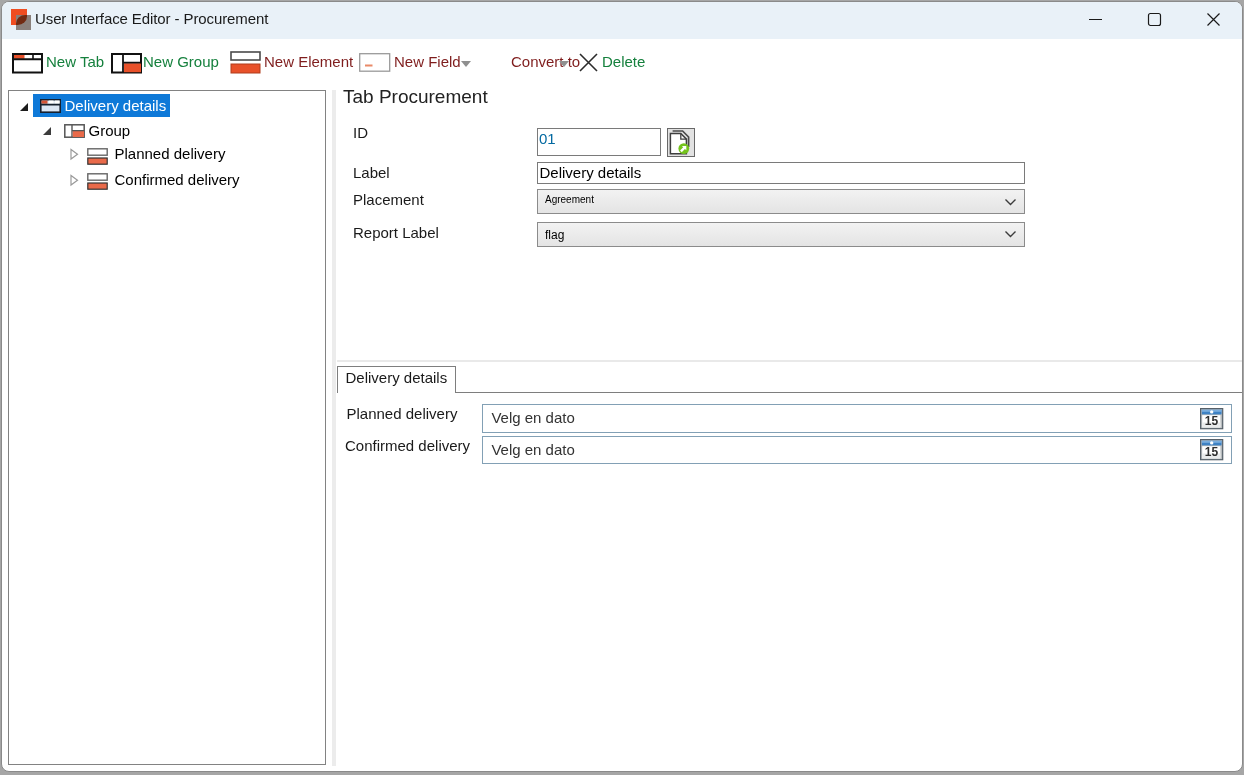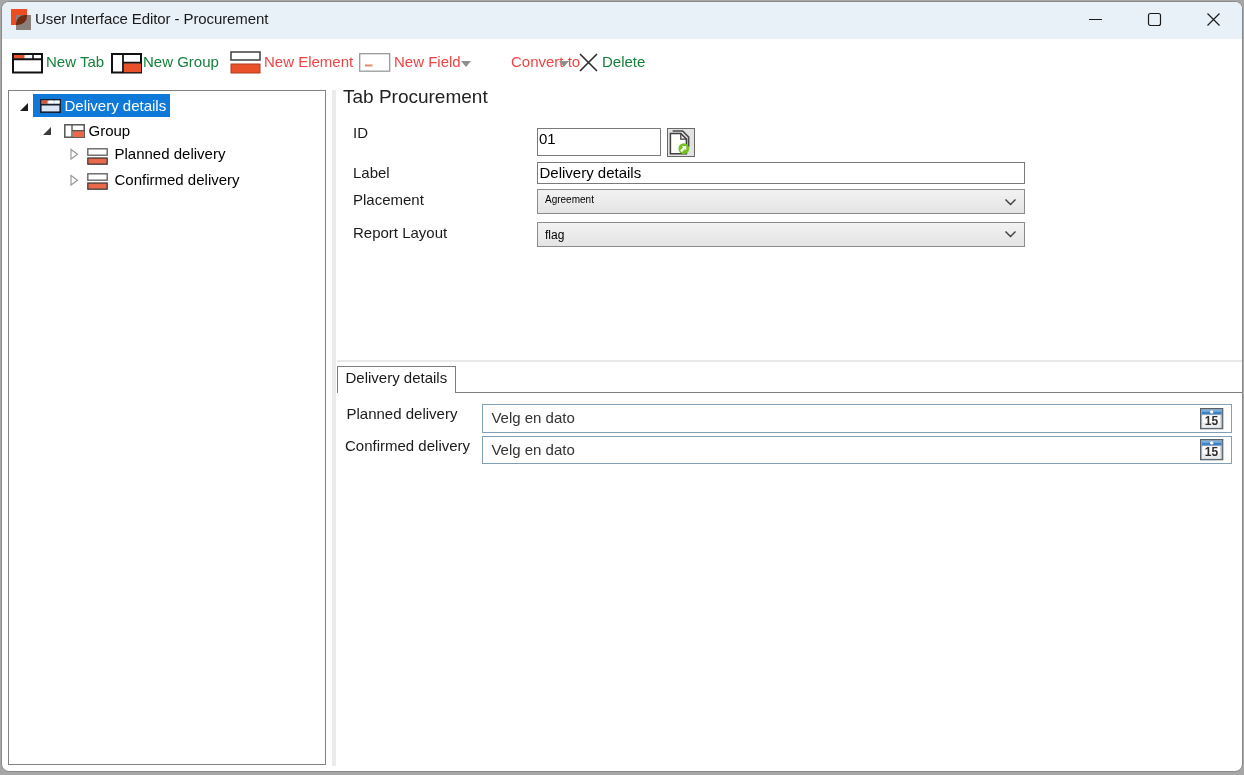--- a/index.html
+++ b/index.html
@@ -13,21 +13,21 @@
   #titlebar{left:0;top:0;width:100%;height:37px;background:#e9f1f8;}
   #applogo{left:9px;top:7px;width:22px;height:22px;}
   .sq-orange{left:0;top:0;width:16px;height:16px;background:#ef4d21;}
   .sq-gray{left:5px;top:6px;width:15px;height:15px;background:#8a807b;}
   .sq-leaf{left:5px;top:6px;width:11px;height:10px;background:#722a11;
            border-radius:85% 0 85% 0;}
   #title-text{left:33px;top:8px;font-size:15px;color:#1a1a1a;letter-spacing:-0.1px;}
   
   #toolbar{left:0;top:37px;width:100%;height:48px;background:#fff;}
   .tbtext{top:14px;font-size:15px;color:#15803d;}
-  .tbtext.dis{color:#ef4444;}
+  .tbtext.dis{color:#7f1d1d;}
   
   #tree{left:6px;top:88px;width:316px;height:673px;border:1px solid #828282;background:#fff;}
   .trow{position:absolute;left:0;height:23px;font-size:15px;color:#000;}
   #selrow{left:24px;top:2.7px;width:137px;height:23px;background:#0e79d8;}
   
   .flabel{font-size:15px;color:#1a1a1a;}
   .tinput{background:#fff;border:1px solid #7a7a7a;font-size:15px;color:#000;}
   .combo{border:1px solid #8b8b8b;background:linear-gradient(#f2f2f2,#e4e4e4);
          font-size:15px;color:#000;}
   
@@ -147,21 +147,21 @@
     </svg>
     <div class="abs trow" style="left:105.5px;top:80px">Confirmed delivery</div>
   </div>
 
   <div class="abs" style="left:330px;top:88px;width:4px;height:676px;background:#ececec"></div>
 
   <div class="abs" style="left:341px;top:84px;font-size:19px;color:#222">Tab Procurement</div>
 
   <div class="abs flabel" style="left:351px;top:122px">ID</div>
   <div class="abs tinput" style="left:535px;top:126px;width:122px;height:26px"></div>
-  <div class="abs" style="left:537px;top:128px;font-size:15px;color:#000000">01</div>
+  <div class="abs" style="left:537px;top:128px;font-size:15px;color:#0369a1">01</div>
 
   <div class="abs" style="left:665px;top:126px;width:26px;height:27px;background:#e2e2e2;border:1px solid #686868"></div>
   <svg class="abs" style="left:666px;top:128px" width="26" height="27">
     <path d="M4.6 1 L14.6 1 L20.6 7 L20.6 17" fill="none" stroke="#4a4a4a" stroke-width="1.7"></path>
     <path d="M2.4 3.5 L12.8 3.5 L18.4 9.1 L18.4 23.7 L2.4 23.7 Z" fill="#fff" stroke="#3f3f3f" stroke-width="1.5"></path>
     <path d="M12.8 3.5 L12.8 9.1 L18.4 9.1" fill="none" stroke="#3f3f3f" stroke-width="1.3"></path>
     <circle cx="15.8" cy="18.6" r="5.4" fill="#74c31c"></circle>
     <path d="M12.9 21.3 L17 17.2" stroke="#fff" stroke-width="2.4" fill="none"></path>
     <path d="M18.3 15.9 L13.9 15.9 L18.3 20.3 Z" fill="#fff"></path>
   </svg>
@@ -170,21 +170,21 @@
   <div class="abs tinput" style="left:535px;top:160px;width:486px;height:20px"></div>
   <div class="abs" style="left:537.5px;top:162px;font-size:15px;color:#000">Delivery details</div>
 
   <div class="abs flabel" style="left:351px;top:189px">Placement</div>
   <div class="abs combo" style="left:535px;top:187px;width:486px;height:23px"></div>
   <div class="abs" style="left:543px;top:192.4px;font-size:10px;color:#000">Agreement</div>
   <svg class="abs" style="left:1002px;top:195px" width="14" height="12">
     <path d="M1.5 2.5 L6.5 7.5 L11.5 2.5" fill="none" stroke="#3c3c3c" stroke-width="1.4"></path>
   </svg>
 
-  <div class="abs flabel" style="left:351px;top:222px">Report Layout</div>
+  <div class="abs flabel" style="left:351px;top:222px">Report Label</div>
   <div class="abs combo" style="left:535px;top:220px;width:486px;height:22.5px"></div>
   <div class="abs" style="left:543px;top:225.6px;font-size:12px;color:#000">flag</div>
   <svg class="abs" style="left:1002px;top:227px" width="14" height="12">
     <path d="M1.5 2.5 L6.5 7.5 L11.5 2.5" fill="none" stroke="#3c3c3c" stroke-width="1.4"></path>
   </svg>
 
   <div class="abs" style="left:334.5px;top:357.5px;width:905px;height:2px;background:#e9e9e9"></div>
 
   <div class="abs" style="left:334.5px;top:363.8px;width:117.2px;height:26.6px;background:#fff;border:1px solid #7e7e7e;border-bottom:none"></div>
   <div class="abs" style="left:343.5px;top:367px;font-size:15px;color:#1a1a1a">Delivery details</div>

